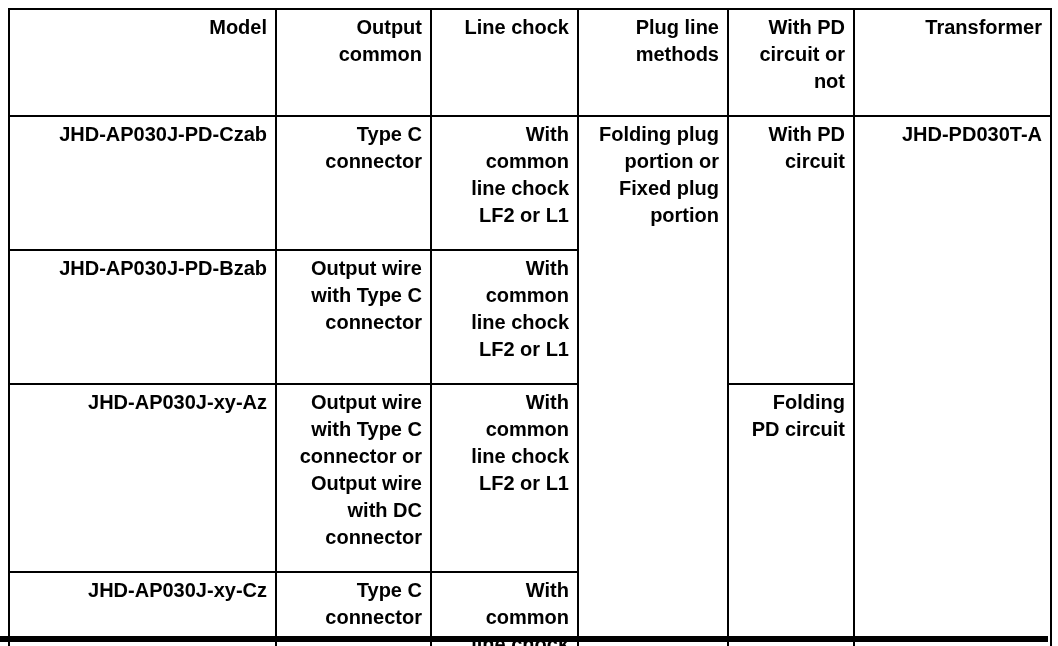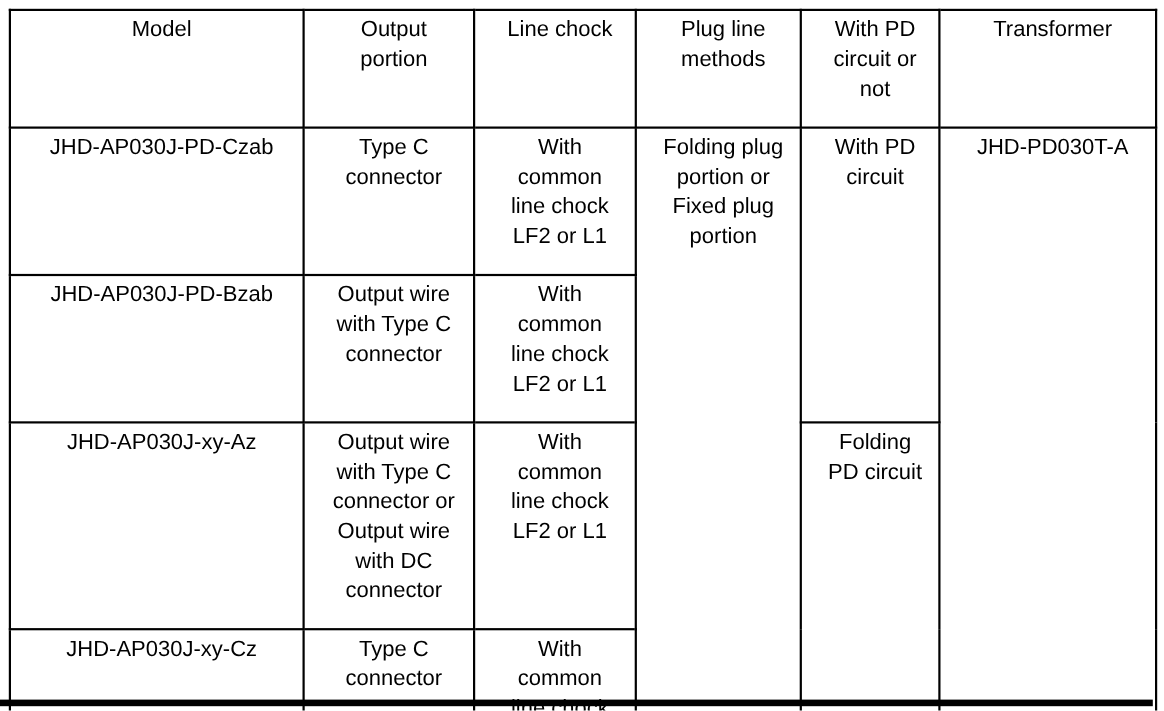--- a/index.html
+++ b/index.html
@@ -20,25 +20,25 @@
     left: 8px;
     top: 8px;
     width: 1042px;
     border-collapse: collapse;
     table-layout: fixed;
   }
   .spec-table th,
   .spec-table td {
     border: 2px solid #000000;
     vertical-align: top;
-    text-align: center;
+    text-align: right;
     padding: 4px 8px 20px 17px;
     font-size: 20px;
     line-height: 27px;
-    font-weight: 400;
+    font-weight: 700;
     white-space: pre-line;
     overflow: hidden;
   }
   .row-header  { height: 90px;  }
   .row-r1      { height: 123px; }
   .row-r2      { height: 122px; }
   .row-r3      { height: 172px; }
   .row-r4      { height: 117px; }
   .thick-rule {
     position: absolute;
@@ -58,21 +58,21 @@
     <col style="width:155px">
     <col style="width:147px">
     <col style="width:150px">
     <col style="width:126px">
     <col style="width:197px">
   </colgroup>
   <tbody>
     <tr class="row-header">
       <th>Model</th>
       <th>Output
-portion</th>
+common</th>
       <th>Line chock</th>
       <th>Plug line
 methods</th>
       <th>With PD
 circuit or
 not</th>
       <th>Transformer</th>
     </tr>
     <tr class="row-r1">
       <td>JHD-AP030J-PD-Czab</td>

